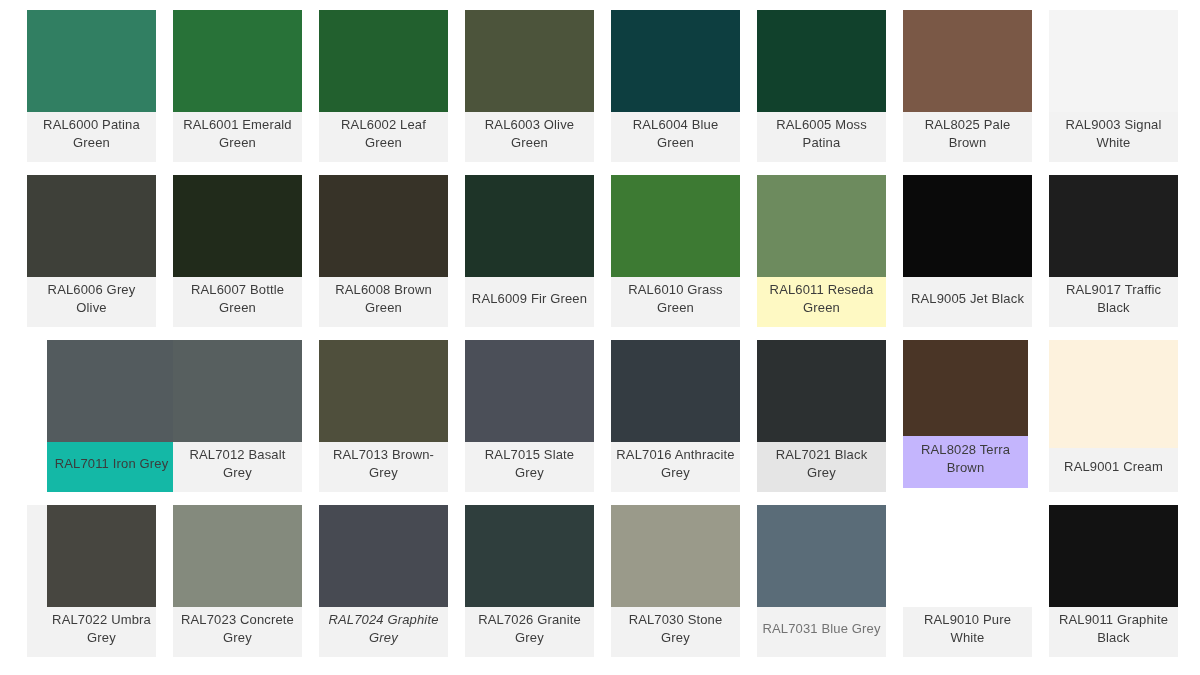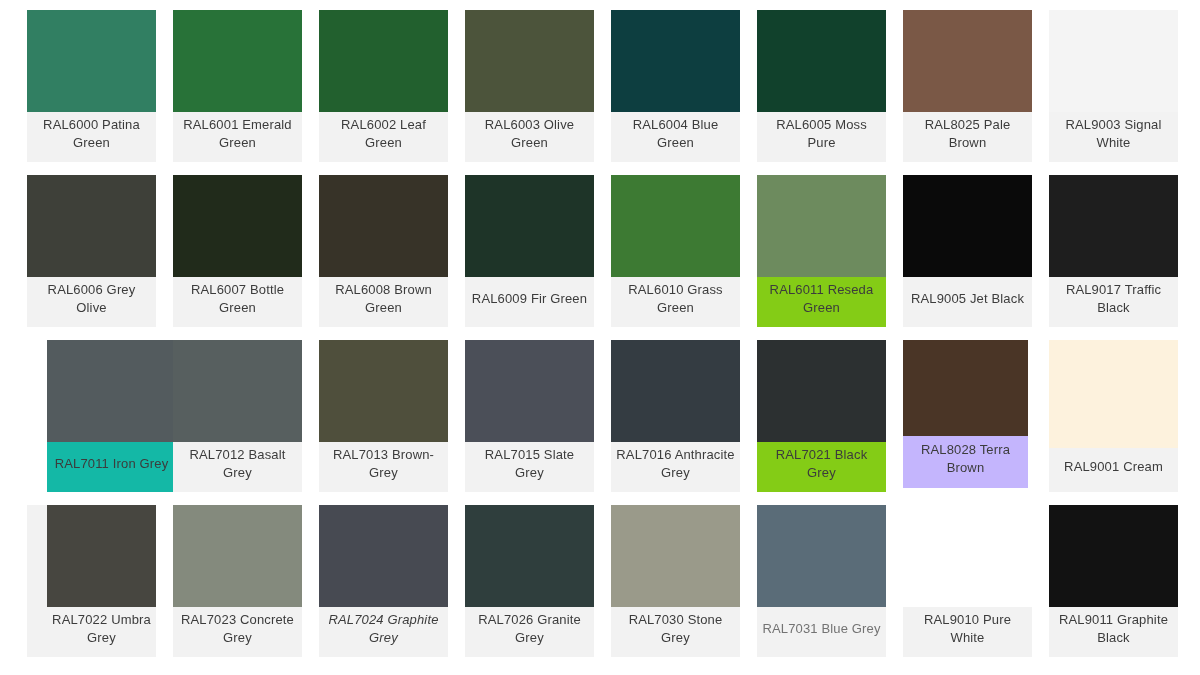--- a/index.html
+++ b/index.html
@@ -85,21 +85,21 @@
     <div class="swatch-card row-1" style="background: rgb(242, 242, 242);">
       <div class="swatch-chip" style="background: rgb(76, 84, 59);"></div>
       <div class="swatch-label" style="color: rgb(60, 60, 60);">RAL6003 Olive Green</div>
     </div>
     <div class="swatch-card row-1" style="background: rgb(242, 242, 242);">
       <div class="swatch-chip" style="background: rgb(13, 62, 64);"></div>
       <div class="swatch-label" style="color: rgb(60, 60, 60);">RAL6004 Blue Green</div>
     </div>
     <div class="swatch-card row-1" style="background: rgb(242, 242, 242);">
       <div class="swatch-chip" style="background: rgb(17, 65, 44);"></div>
-      <div class="swatch-label" style="color: rgb(60, 60, 60);">RAL6005 Moss Pure</div>
+      <div class="swatch-label" style="color: rgb(60, 60, 60);">RAL6005 Moss Patina</div>
     </div>
     <div class="swatch-card row-1" style="background: rgb(242, 242, 242);">
       <div class="swatch-chip" style="background: rgb(122, 88, 70);"></div>
       <div class="swatch-label" style="color: rgb(60, 60, 60);">RAL8025 Pale Brown</div>
     </div>
     <div class="swatch-card row-1" style="background: rgb(242, 242, 242);">
       <div class="swatch-chip" style="background: rgb(244, 244, 244);"></div>
       <div class="swatch-label" style="color: rgb(60, 60, 60);">RAL9003 Signal White</div>
     </div>
     <div class="swatch-card row-2" style="background: rgb(242, 242, 242);">
@@ -115,21 +115,21 @@
       <div class="swatch-label" style="color: rgb(60, 60, 60);">RAL6008 Brown Green</div>
     </div>
     <div class="swatch-card row-2" style="background: rgb(242, 242, 242);">
       <div class="swatch-chip" style="background: rgb(30, 52, 40);"></div>
       <div class="swatch-label" style="color: rgb(60, 60, 60);">RAL6009 Fir Green</div>
     </div>
     <div class="swatch-card row-2" style="background: rgb(242, 242, 242);">
       <div class="swatch-chip" style="background: rgb(61, 122, 51);"></div>
       <div class="swatch-label" style="color: rgb(60, 60, 60); text-align: center;">RAL6010 Grass Green</div>
     </div>
-    <div class="swatch-card row-2" style="background: #84cc16; justify-content: space-between;">
+    <div class="swatch-card row-2" style="background: #fef9c3; justify-content: space-between;">
       <div class="swatch-chip" style="background: rgb(109, 139, 94);"></div>
       <div class="swatch-label" style="color: rgb(60, 60, 60);">RAL6011 Reseda Green</div>
     </div>
     <div class="swatch-card row-2" style="background: rgb(242, 242, 242);">
       <div class="swatch-chip" style="background: rgb(10, 10, 10);"></div>
       <div class="swatch-label" style="color: rgb(60, 60, 60);">RAL9005 Jet Black</div>
     </div>
     <div class="swatch-card row-2" style="background: rgb(242, 242, 242);">
       <div class="swatch-chip" style="background: rgb(30, 30, 30);"></div>
       <div class="swatch-label" style="color: rgb(60, 60, 60);">RAL9017 Traffic Black</div>
@@ -147,21 +147,21 @@
       <div class="swatch-label" style="color: rgb(60, 60, 60);">RAL7013 Brown-Grey</div>
     </div>
     <div class="swatch-card row-3" style="background: rgb(242, 242, 242);">
       <div class="swatch-chip" style="background: rgb(75, 79, 88);"></div>
       <div class="swatch-label" style="color: rgb(60, 60, 60);">RAL7015 Slate Grey</div>
     </div>
     <div class="swatch-card row-3" style="background: rgb(242, 242, 242);">
       <div class="swatch-chip" style="background: rgb(52, 60, 66);"></div>
       <div class="swatch-label" style="color: rgb(60, 60, 60);">RAL7016 Anthracite Grey</div>
     </div>
-    <div class="swatch-card row-3" style="background: #84cc16;">
+    <div class="swatch-card row-3" style="background: #e5e5e5;">
       <div class="swatch-chip" style="background: rgb(44, 48, 49);"></div>
       <div class="swatch-label" style="color: rgb(60, 60, 60);">RAL7021 Black Grey</div>
     </div>
     <div class="swatch-card row-3 compact" style="background: #c4b5fd;">
       <div class="swatch-chip" style="background: rgb(74, 53, 38);"></div>
       <div class="swatch-label" style="color: rgb(60, 60, 60);">RAL8028 Terra Brown</div>
     </div>
     <div class="swatch-card row-3 single-line" style="background: rgb(242, 242, 242);">
       <div class="swatch-chip" style="background: rgb(253, 242, 221);"></div>
       <div class="swatch-label" style="color: rgb(60, 60, 60);">RAL9001 Cream</div>

